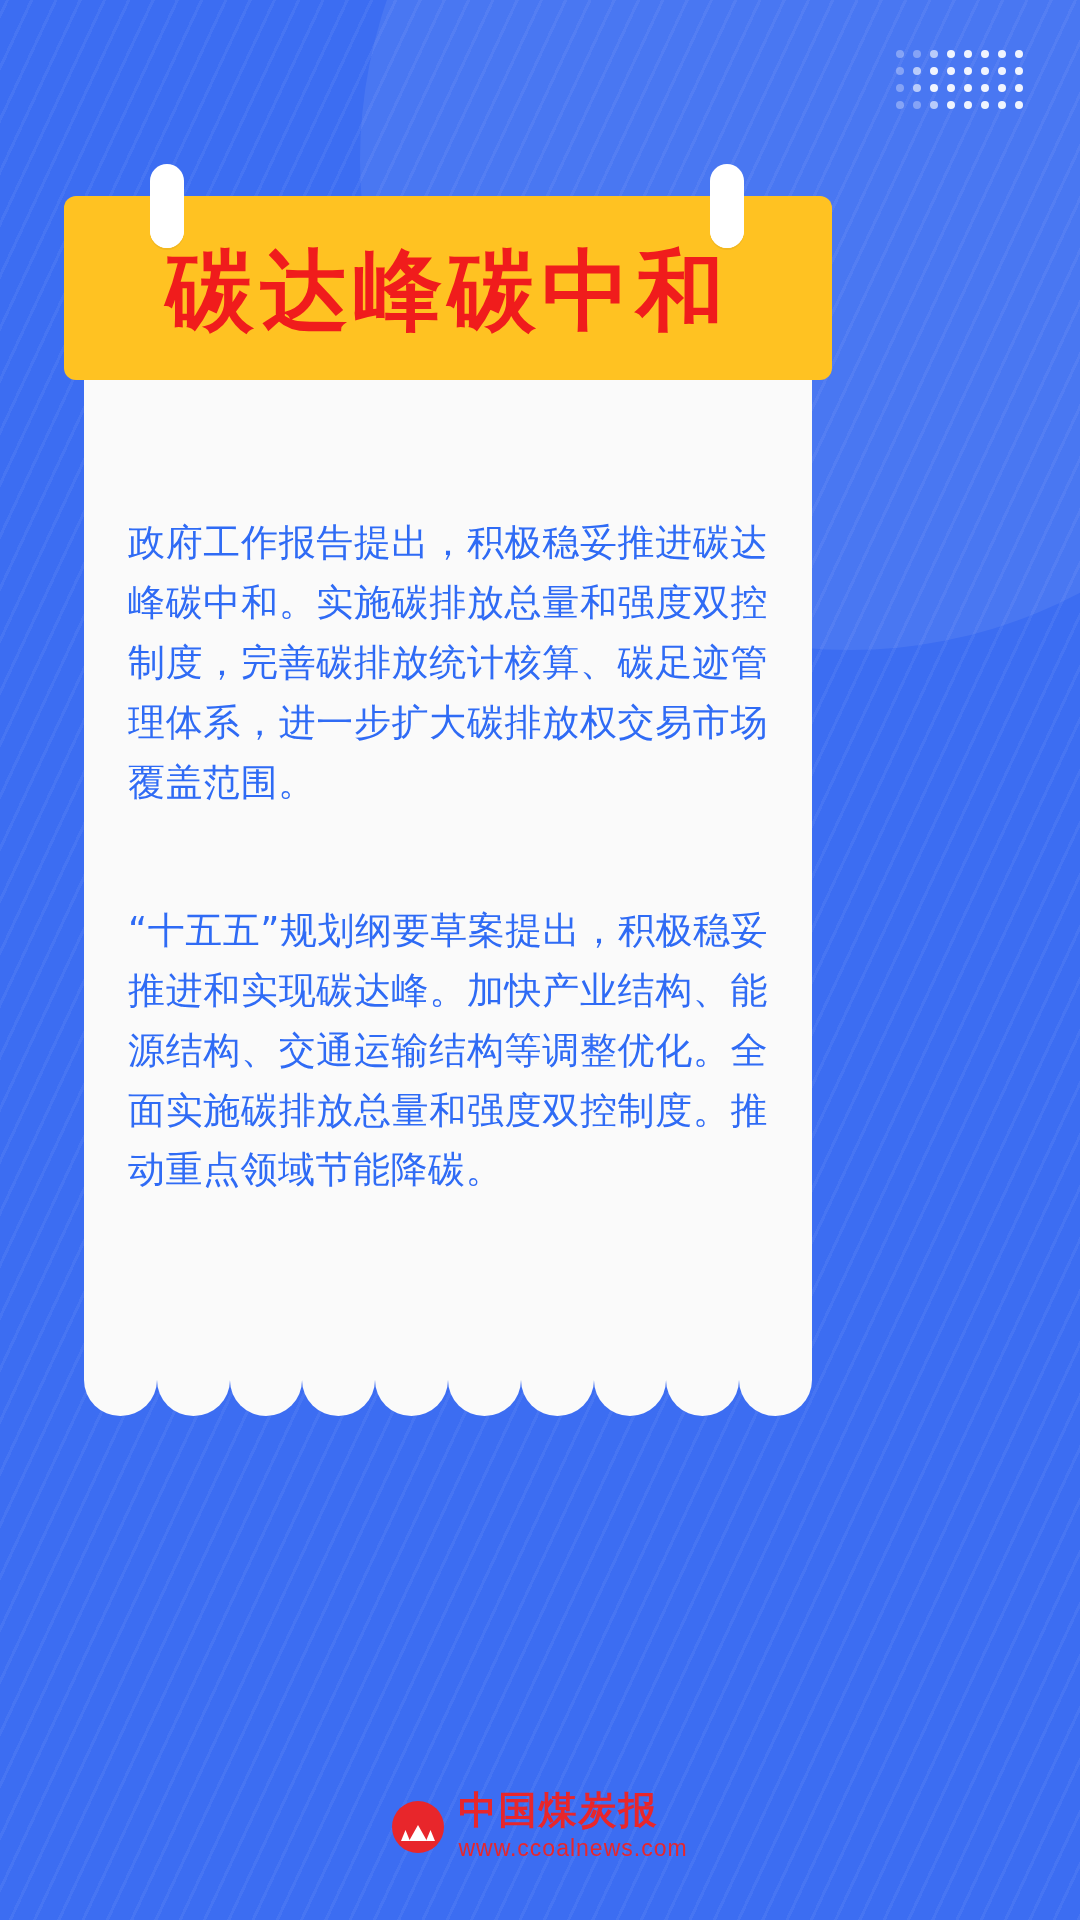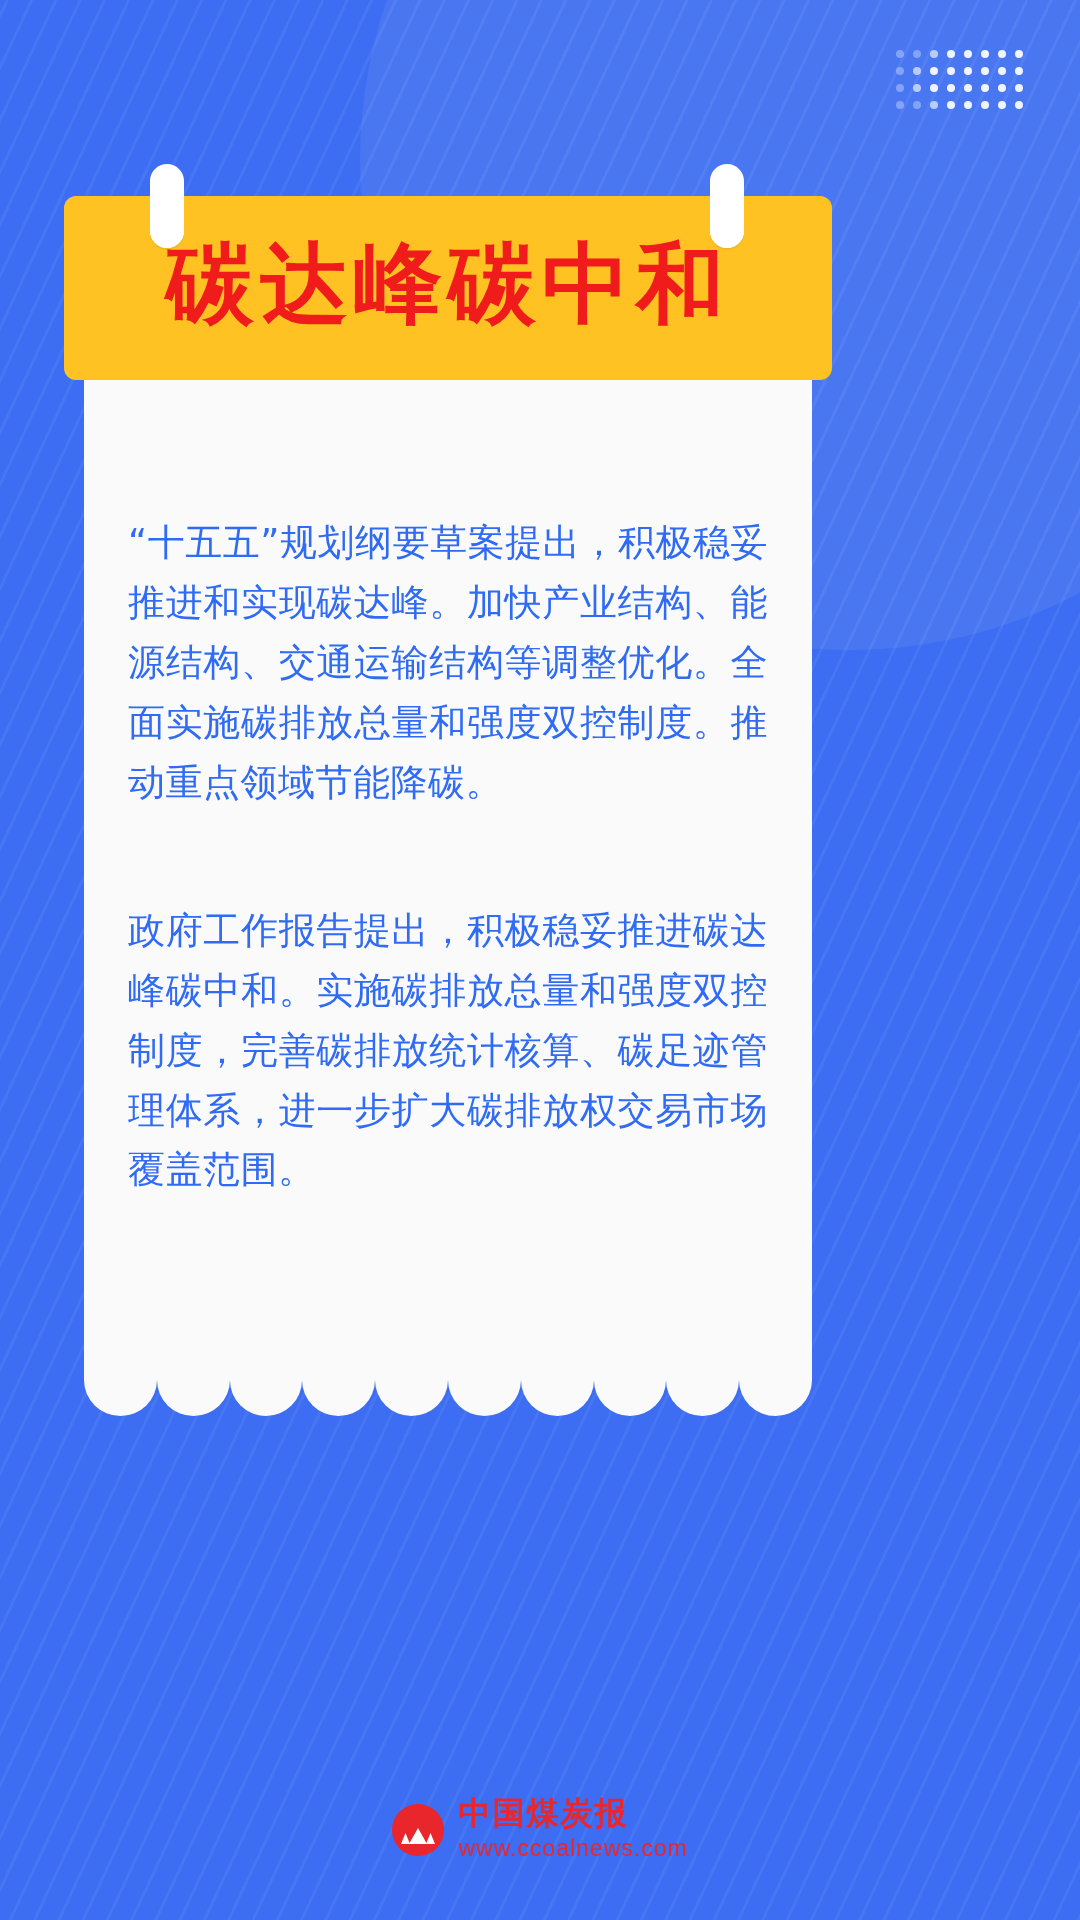--- a/index.html
+++ b/index.html
@@ -84,21 +84,21 @@
     justify-content: center;
     z-index: 2;
   }
 
   .pad-title {
     color: #f01c1c;
     font-size: 88px;
     font-weight: bold;
     letter-spacing: 6px;
     line-height: 1;
-    font-family: Liberation Mono, monospace;
+    font-family: Liberation Sans, sans-serif;
     margin-top: 6px;
   }
 
   
   .ring {
     position: absolute;
     top: -32px;
     width: 34px;
     height: 84px;
     border-radius: 18px;
@@ -174,21 +174,21 @@
     box-sizing: border-box;
   }
   .footer-mark svg { display: block; }
   .footer-text {
     display: flex;
     flex-direction: column;
     align-items: flex-start;
   }
   .footer-name {
     color: #e8262b;
-    font-size: 32px;
+    font-size: 38px;
     font-weight: bold;
     letter-spacing: 2px;
     line-height: 1.05;
     font-family: "DejaVu Sans", "Liberation Sans", sans-serif;
   }
   .footer-url {
     color: #e8262b;
     font-size: 23px;
     letter-spacing: 1px;
     margin-top: 4px;
@@ -241,22 +241,22 @@
   <div class="pad">
 
     <div class="pad-header">
       <div class="pad-title">碳达峰碳中和</div>
     </div>
 
     <div class="ring left"></div>
     <div class="ring right"></div>
 
     <div class="pad-body">
+      <p class="para">政府工作报告提出，积极稳妥推进碳达峰碳中和。实施碳排放总量和强度双控制度，完善碳排放统计核算、碳足迹管理体系，进一步扩大碳排放权交易市场覆盖范围。</p>
       <p class="para first">“十五五”规划纲要草案提出，积极稳妥推进和实现碳达峰。加快产业结构、能源结构、交通运输结构等调整优化。全面实施碳排放总量和强度双控制度。推动重点领域节能降碳。</p>
-      <p class="para">政府工作报告提出，积极稳妥推进碳达峰碳中和。实施碳排放总量和强度双控制度，完善碳排放统计核算、碳足迹管理体系，进一步扩大碳排放权交易市场覆盖范围。</p>
     </div>
 
     <div class="scallop-row">
       <span></span>
         <span></span>
         <span></span>
         <span></span>
         <span></span>
       <span></span>
         <span></span>

